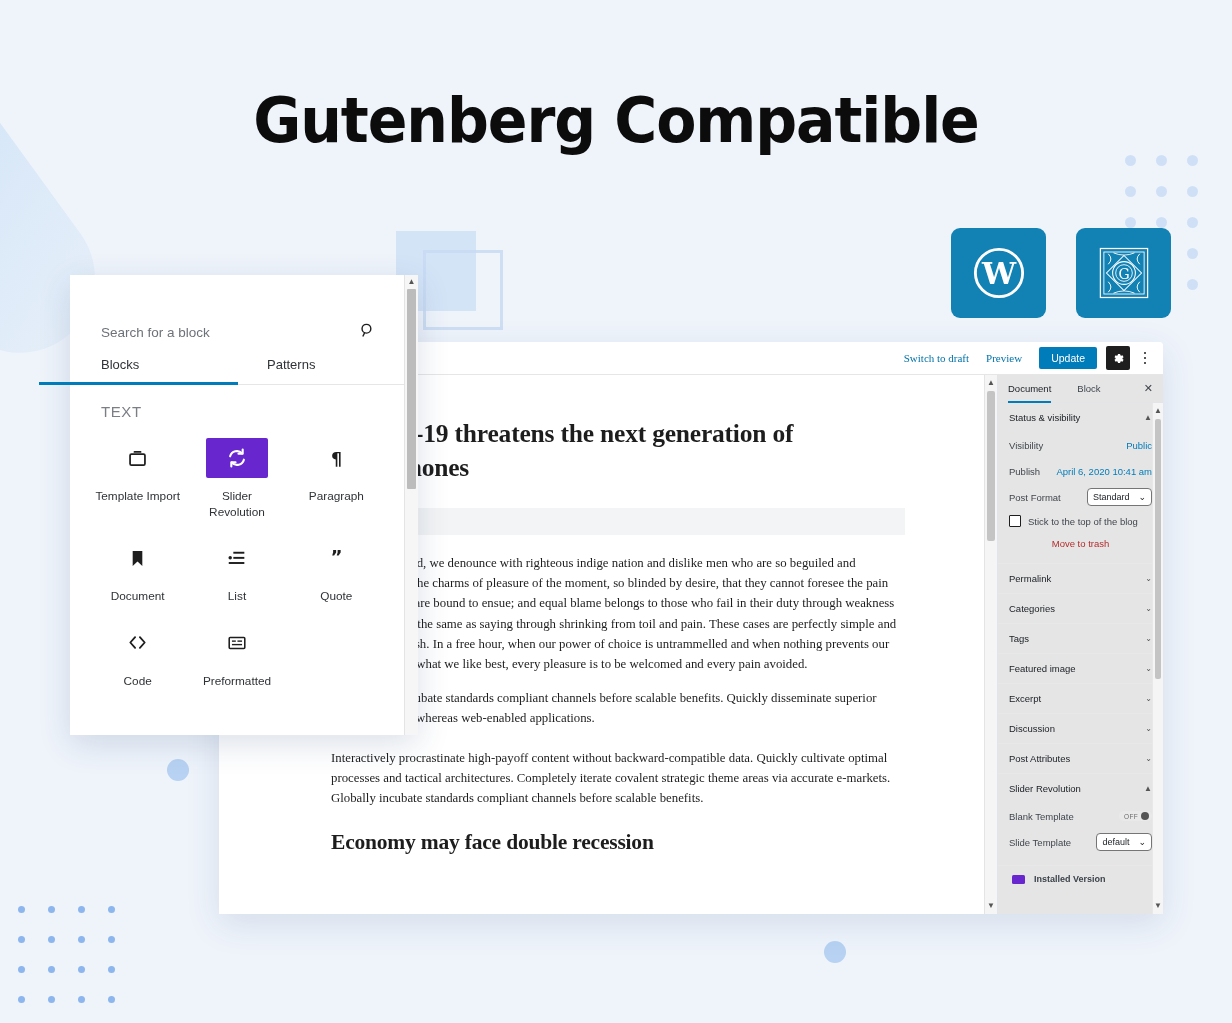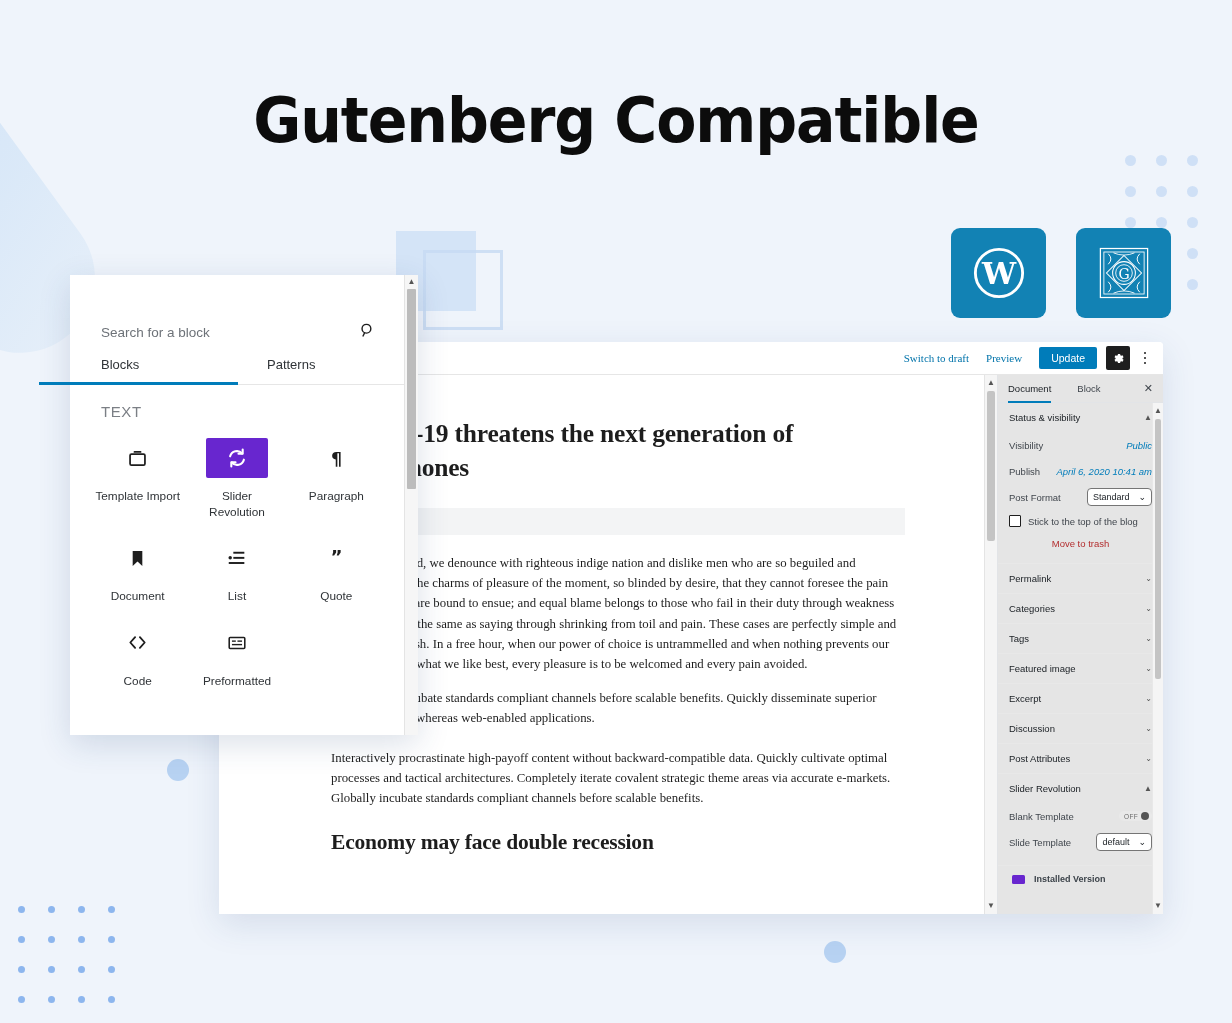--- a/index.html
+++ b/index.html
@@ -195,21 +195,21 @@
     display:flex; align-items:center; justify-content:space-between;
     padding: 9px 11px; font-size: 9.5px; color:#191e23; cursor:pointer;
   }
   .s-chev { font-size: 8px; color:#555; }
   .s-body { padding: 0 11px 10px; }
   .s-row {
     display:flex; align-items:center; justify-content:space-between;
     min-height: 26px; padding: 2px 0;
   }
   .s-label { color:#40464d; }
-  .s-val-link { color:#007cba; cursor:pointer;font-style:italic; }
+  .s-val-link { color:#007cba; cursor:pointer; }
   .s-select {
     border:1px solid #757575; border-radius:4px; background:#fff;
     font-size:9px; padding: 3px 5px; display:flex; align-items:center; gap:9px;
     color:#191e23; cursor:pointer;
   }
   .s-check { display:flex; align-items:center; gap:7px; padding: 5px 0 3px; }
   .s-check .box { width:12px; height:12px; border:1.5px solid #1e1e1e; border-radius:1px; background:#fff; display:block; }
   .s-trash { color:#b32d2e; padding: 8px 0 4px; cursor:pointer; }
 
   .s-toggle {

